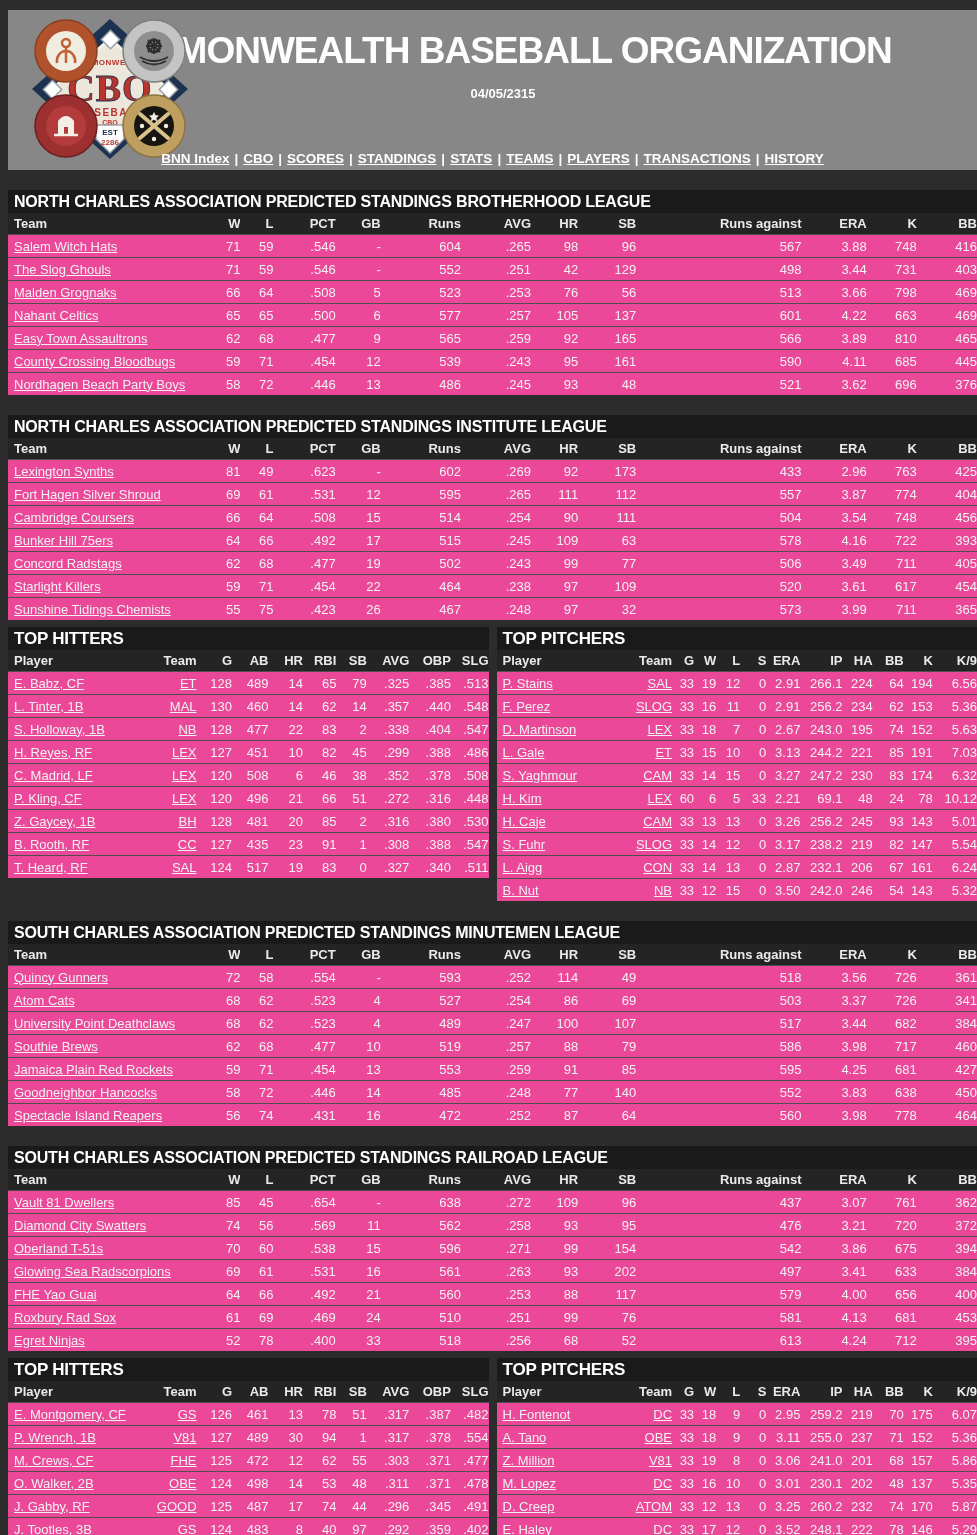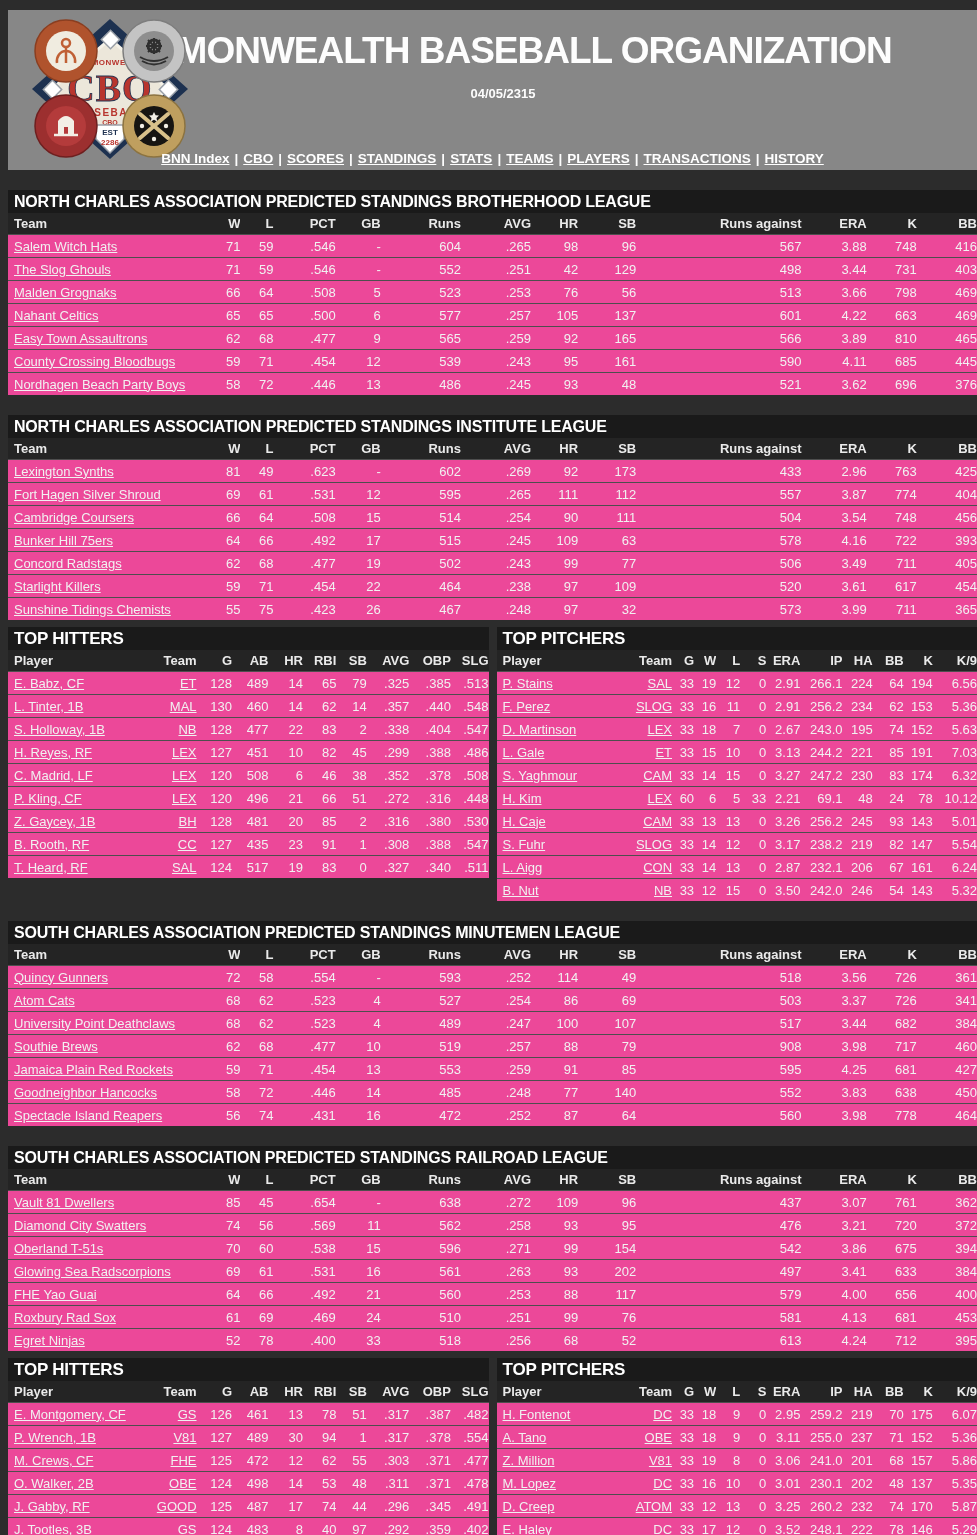--- a/index.html
+++ b/index.html
@@ -815,21 +815,21 @@
           <tr>
             <td><a href="#" class="lnk">Southie Brews</a></td>
             <td>62</td>
             <td>68</td>
             <td>.477</td>
             <td>10</td>
             <td>519</td>
             <td>.257</td>
             <td>88</td>
             <td>79</td>
-            <td>908</td>
+            <td>586</td>
             <td>3.98</td>
             <td>717</td>
             <td>460</td>
           </tr>
           <tr>
             <td><a href="#" class="lnk">Jamaica Plain Red Rockets</a></td>
             <td>59</td>
             <td>71</td>
             <td>.454</td>
             <td>13</td>

